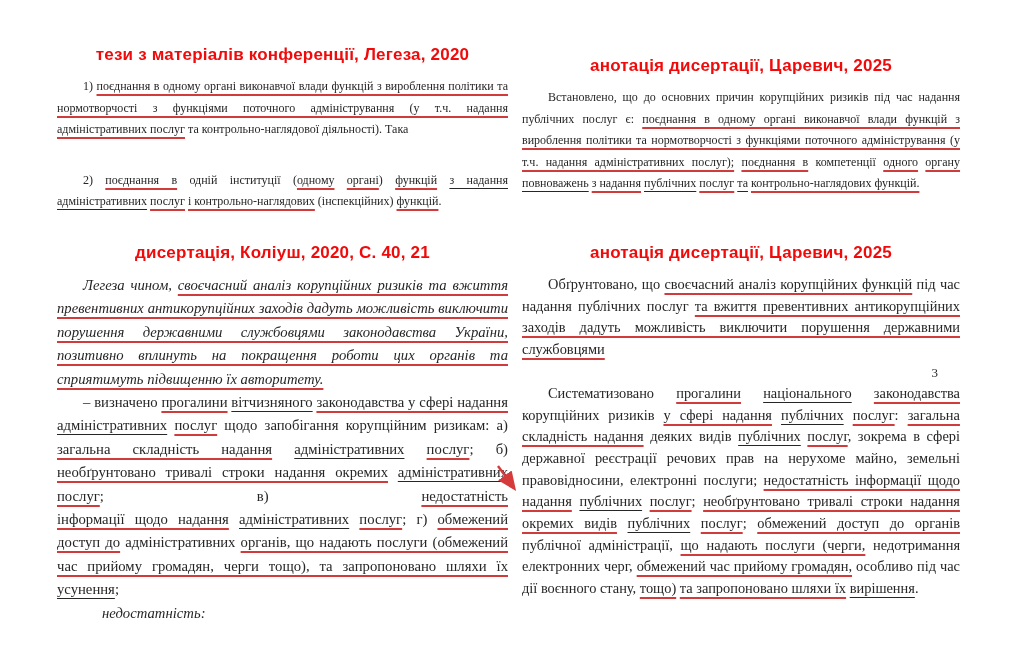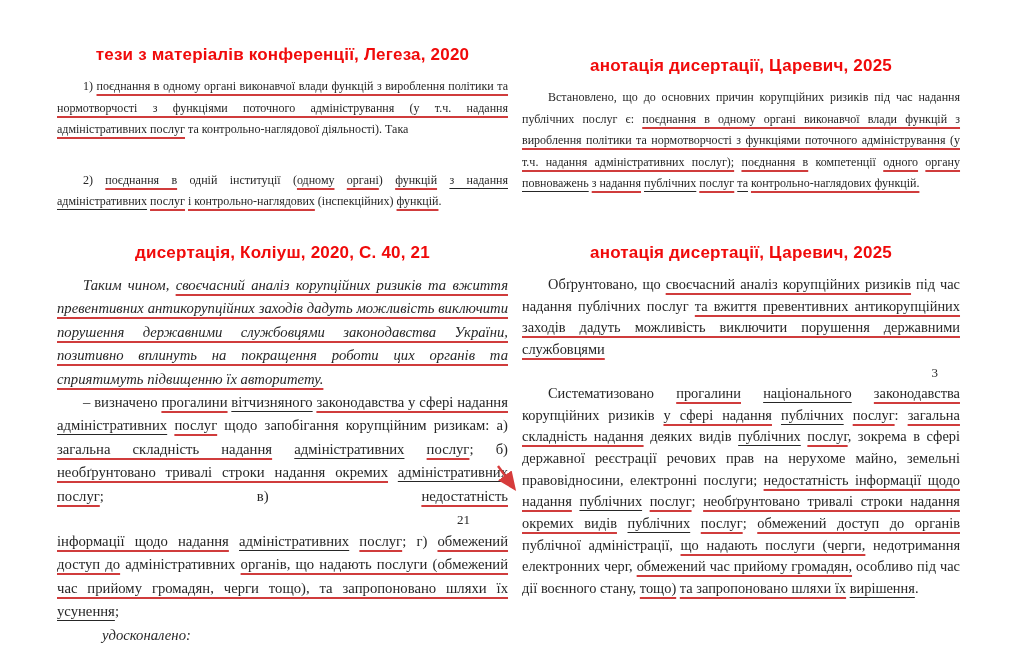--- a/index.html
+++ b/index.html
@@ -76,32 +76,31 @@
   <section class="panel panel-tr">
     <h2 class="ph">анотація дисертації, Царевич, 2025</h2>
     <div class="pc">
         <p class="para ind"><span class="u-none">Встановлено, що до основних причин корупційних ризиків під час надання  публічних послуг є: </span><span class="u-solid">поєднання в одному органі виконавчої влади функцій з вироблення політики та нормотворчості з функціями поточного адміністрування (у т.ч. надання адміністративних послуг);</span><span class="u-none"> </span><span class="u-solid">поєднання в</span><span class="u-none"> компетенції </span><span class="u-solid">одного</span><span class="u-none"> </span><span class="u-solid">органу</span><span class="u-none"> </span><span class="u-dashed">повноважень</span><span class="u-none"> </span><span class="u-solid">з надання</span><span class="u-none"> </span><span class="u-dashed">публічних</span><span class="u-none"> </span><span class="u-solid">послуг</span><span class="u-none"> </span><span class="u-dashed">та</span><span class="u-none"> </span><span class="u-solid">контрольно-наглядових функцій.</span></p>
       </div>
   </section>
 
   <section class="panel panel-bl">
     <h2 class="ph">дисертація, Коліуш, 2020, С. 40, 21</h2>
     <div class="pc">
-        <p class="para ind ital"><span class="u-none">Таким чином, </span><span class="u-solid">своєчасний аналіз корупційних ризиків та вжиття превентивних антикорупційних заходів дадуть можливість виключити порушення державними службовцями законодавства України, позитивно вплинуть на покращення роботи цих органів та сприятимуть підвищенню їх авторитету.</span></p>
+        <p class="para ind ital"><span class="u-none">Легеза чином, </span><span class="u-solid">своєчасний аналіз корупційних ризиків та вжиття превентивних антикорупційних заходів дадуть можливість виключити порушення державними службовцями законодавства України, позитивно вплинуть на покращення роботи цих органів та сприятимуть підвищенню їх авторитету.</span></p>
         <p class="para ind jlast"><span class="u-none">– визначено </span><span class="u-solid">прогалини</span><span class="u-none"> </span><span class="u-dashed">вітчизняного</span><span class="u-none"> </span><span class="u-solid">законодавства у сфері надання</span><span class="u-none"> </span><span class="u-dashed">адміністративних</span><span class="u-none"> </span><span class="u-solid">послуг</span><span class="u-none"> щодо запобігання корупційним ризикам: а) </span><span class="u-solid">загальна складність надання</span><span class="u-none"> </span><span class="u-dashed">адміністративних</span><span class="u-none"> </span><span class="u-solid">послуг</span><span class="u-none">; б) </span><span class="u-solid">необґрунтовано тривалі строки надання окремих</span><span class="u-none"> </span><span class="u-dashed">адміністративних</span><span class="u-none"> </span><span class="u-solid">послуг</span><span class="u-none">; в) </span><span class="u-solid">недостатність</span></p>
-        <div class="marker" style="padding-right: 38px;">21</div>
         <p class="para"><span class="u-solid">інформації щодо надання</span><span class="u-none"> </span><span class="u-dashed">адміністративних</span><span class="u-none"> </span><span class="u-solid">послуг</span><span class="u-none">; г) </span><span class="u-solid">обмежений доступ до</span><span class="u-none"> адміністративних </span><span class="u-solid">органів, що надають послуги (обмежений час прийому громадян, черги тощо), та запропоновано шляхи їх</span><span class="u-none"> </span><span class="u-dashed">усунення</span><span class="u-none">;</span></p>
-        <p class="para ind2 ital"><span class="u-none">удосконалено:</span></p>
+        <p class="para ind2 ital"><span class="u-none">недостатність:</span></p>
       </div>
   </section>
 
   <section class="panel panel-br">
     <h2 class="ph">анотація дисертації, Царевич, 2025</h2>
     <div class="pc">
-        <p class="para ind jlast"><span class="u-none">Обґрунтовано, що </span><span class="u-solid">своєчасний аналіз корупційних ризиків</span><span class="u-none"> під час надання публічних послуг </span><span class="u-solid">та вжиття превентивних антикорупційних заходів дадуть можливість виключити порушення державними службовцями</span></p>
+        <p class="para ind jlast"><span class="u-none">Обґрунтовано, що </span><span class="u-solid">своєчасний аналіз корупційних функцій</span><span class="u-none"> під час надання публічних послуг </span><span class="u-solid">та вжиття превентивних антикорупційних заходів дадуть можливість виключити порушення державними службовцями</span></p>
         <div class="marker" style="padding-right: 22px;">3</div>
         <p class="para ind"><span class="u-none">Систематизовано </span><span class="u-solid">прогалини</span><span class="u-none"> </span><span class="u-dashed">національного</span><span class="u-none"> </span><span class="u-solid">законодавства</span><span class="u-none"> корупційних ризиків </span><span class="u-solid">у сфері надання</span><span class="u-none"> </span><span class="u-dashed">публічних</span><span class="u-none"> </span><span class="u-solid">послуг</span><span class="u-none">: </span><span class="u-solid">загальна складність надання</span><span class="u-none"> деяких видів </span><span class="u-dashed">публічних</span><span class="u-none"> </span><span class="u-solid">послуг</span><span class="u-none">, зокрема в сфері державної реєстрації речових прав на нерухоме майно, земельні правовідносини, електронні послуги; </span><span class="u-solid">недостатність інформації щодо надання</span><span class="u-none"> </span><span class="u-dashed">публічних</span><span class="u-none"> </span><span class="u-solid">послуг</span><span class="u-none">; </span><span class="u-solid">необґрунтовано тривалі строки надання окремих видів</span><span class="u-none"> </span><span class="u-dashed">публічних</span><span class="u-none"> </span><span class="u-solid">послуг</span><span class="u-none">; </span><span class="u-solid">обмежений доступ до органів</span><span class="u-none"> публічної адміністрації, </span><span class="u-solid">що надають послуги (черги,</span><span class="u-none"> недотримання електронних черг, </span><span class="u-solid">обмежений час прийому громадян,</span><span class="u-none"> особливо під час дії воєнного стану, </span><span class="u-solid">тощо)</span><span class="u-none"> </span><span class="u-solid">та запропоновано шляхи їх</span><span class="u-none"> </span><span class="u-dashed">вирішення</span><span class="u-none">.</span></p>
       </div>
   </section>
 
   <svg class="xarrow" viewBox="0 0 28 36" aria-hidden="true">
     <defs>
       <marker id="ah" markerWidth="9" markerHeight="8" refX="6.5" refY="3.5" orient="auto">
         <path d="M0,0 L8,3.5 L0,7 Z" fill="#d63b3b"></path>
       </marker>

